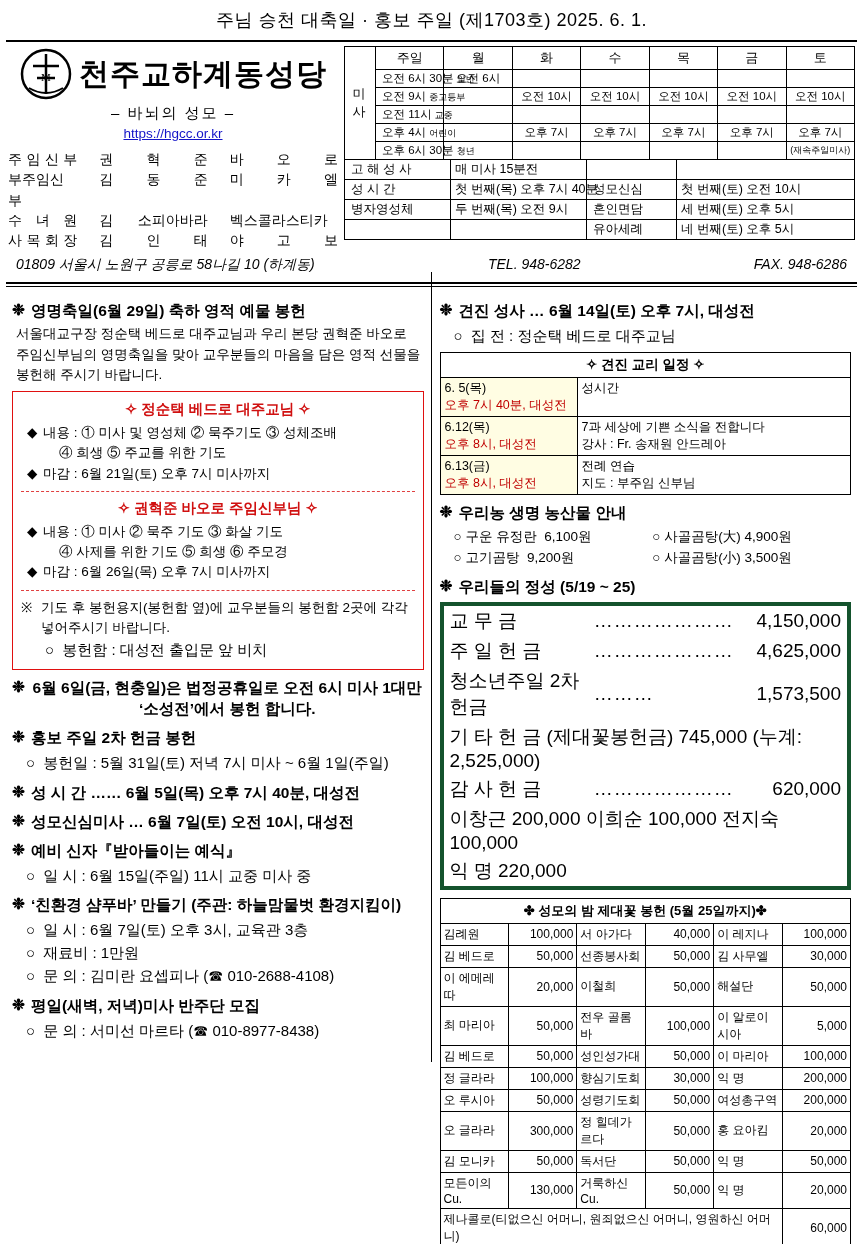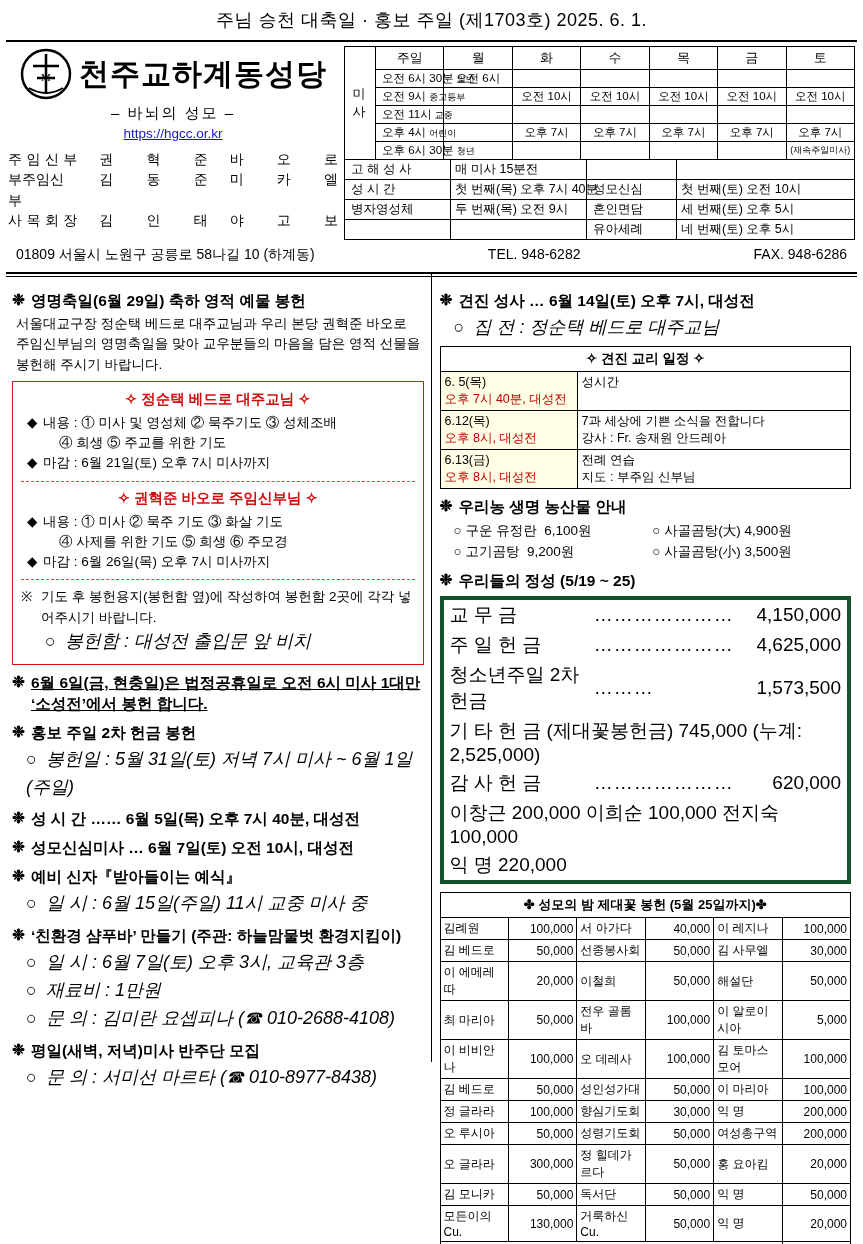--- a/index.html
+++ b/index.html
@@ -28,33 +28,33 @@
   .mtbl{width:100%;font-size:11.5px;table-layout:fixed;}
   .mtbl td,.mtbl th{border:1px solid #000;padding:1px 2px;text-align:center;}
   .mtbl .lbl{width:26px;font-size:13px;letter-spacing:2px;}
   .mtbl .daycell{font-size:13px;font-weight:normal;padding:2px 0;}
   .mtbl .timecell{text-align:left;padding-left:6px;white-space:nowrap;font-size:11.5px;}
   .mtbl .ctr{}
   .small9{font-size:9px;}
   .conf td{font-size:12.5px;padding:1px 3px;}
   .conf .k{text-align:left;padding-left:6px;white-space:nowrap;}
   .conf .v{text-align:left;padding-left:4px;white-space:nowrap;}
-  .addr{display:flex;justify-content:space-between;font-size:14px;padding:6px 16px 4px;}
+  .addr{display:flex;justify-content:space-between;font-size:14px;padding:6px 16px 4px;font-style:italic;}
 
   
   .cols{display:flex;padding:4px 4px 0;}
   .col{width:50%;padding:0 8px;box-sizing:border-box;}
   .col.right{border-left:0;}
   .divider{position:absolute;left:431px;top:272px;height:790px;border-left:1px solid #000;}
   h3.item{font-size:15.5px;font-weight:bold;margin:8px 0 2px;display:flex;gap:6px;align-items:flex-start;}
   h3.item .bul{color:#000;}
   .p{font-size:13.5px;line-height:1.5;margin:0 0 2px 4px;}
-  .sub{font-size:18px;line-height:1.55;margin-left:14px;font-style:italic;}
+  .sub{font-size:15px;line-height:1.55;margin-left:14px;}
   .sub .circ{margin-right:4px;}
-  .u{text-decoration:underline;}
+  .u{text-align:center;}
 
   
   .redbox{border:1.5px solid #e01010;padding:6px 8px 8px;margin:6px 0 4px;}
   .red-title{color:#d01010;text-align:center;font-size:14.5px;font-weight:bold;margin:2px 0 4px;}
   .red-line{border:none;border-top:1px dashed #e04040;margin:7px 0;}
   .bullet-line{font-size:13.5px;line-height:1.5;display:flex;margin-left:6px;}
   .bullet-line .b{width:16px;flex:0 0 16px;}
   .bullet-line .txt{flex:1;}
   .indent{margin-left:16px;}
   .note{font-size:13.5px;line-height:1.5;display:flex;margin-top:6px;}
@@ -114,20 +114,25 @@
       <div class="clergy">
         <div class="clergy-row">
           <span class="t">주 임 신 부</span>
           <span class="n">권 혁 준</span>
           <span class="n">바 오 로</span>
         </div>
         <div class="clergy-row">
           <span class="t">부주임신부</span>
           <span class="n">김 동 준</span>
           <span class="n">미 카 엘</span>
+        </div>
+        <div class="clergy-row">
+          <span class="t">수 녀 원</span>
+          <span class="n">김 소피아바라</span>
+          <span class="n">벡스콜라스티카</span>
         </div>
         <div class="clergy-row">
           <span class="t">사 목 회 장</span>
           <span class="n">김 인 태</span>
           <span class="n">야 고 보</span>
         </div>
       </div>
     </div>
 
     <div class="mast-right">
@@ -292,21 +297,21 @@
           <span class="txt">
             <span>마감 :</span>
             <span>6월 26일(목) 오후 7시 미사까지</span>
           </span>
         </div>
 
         <hr class="red-line">
 
         <div class="note">
           <span class="b">※</span>
-          <span>기도 후  봉헌용지(봉헌함  옆)에  작성하여  봉헌함 2곳에  각각  넣어주시기  바랍니다.</span>
+          <span>기도 후  봉헌용지(봉헌함  옆)에  교우분들의  봉헌함 2곳에  각각  넣어주시기  바랍니다.</span>
         </div>
         <div class="sub" style="margin-left:24px;">
           <span class="circ">○</span>
           <span>봉헌함 :  대성전  출입문  앞  비치</span>
         </div>
       </div>
 
       <h3 class="item">
         <span class="bul">❉</span>
         <span class="u">6월 6일(금, 현충일)은 법정공휴일로 오전 6시 미사 1대만 ‘소성전’에서 봉헌 합니다.</span>
@@ -505,28 +510,20 @@
           <td class="nm">해설단</td>
           <td class="am">50,000</td>
         </tr>
         <tr>
           <td class="nm">최 마리아</td>
           <td class="am">50,000</td>
           <td class="nm">전우 골롬바</td>
           <td class="am">100,000</td>
           <td class="nm">이 알로이시아</td>
           <td class="am">5,000</td>
-        </tr>
-        <tr>
-          <td class="nm">이 비비안나</td>
-          <td class="am">100,000</td>
-          <td class="nm">오 데레사</td>
-          <td class="am">100,000</td>
-          <td class="nm">김 토마스모어</td>
-          <td class="am">100,000</td>
         </tr>
         <tr>
           <td class="nm">김 베드로</td>
           <td class="am">50,000</td>
           <td class="nm">성인성가대</td>
           <td class="am">50,000</td>
           <td class="nm">이 마리아</td>
           <td class="am">100,000</td>
         </tr>
         <tr>

